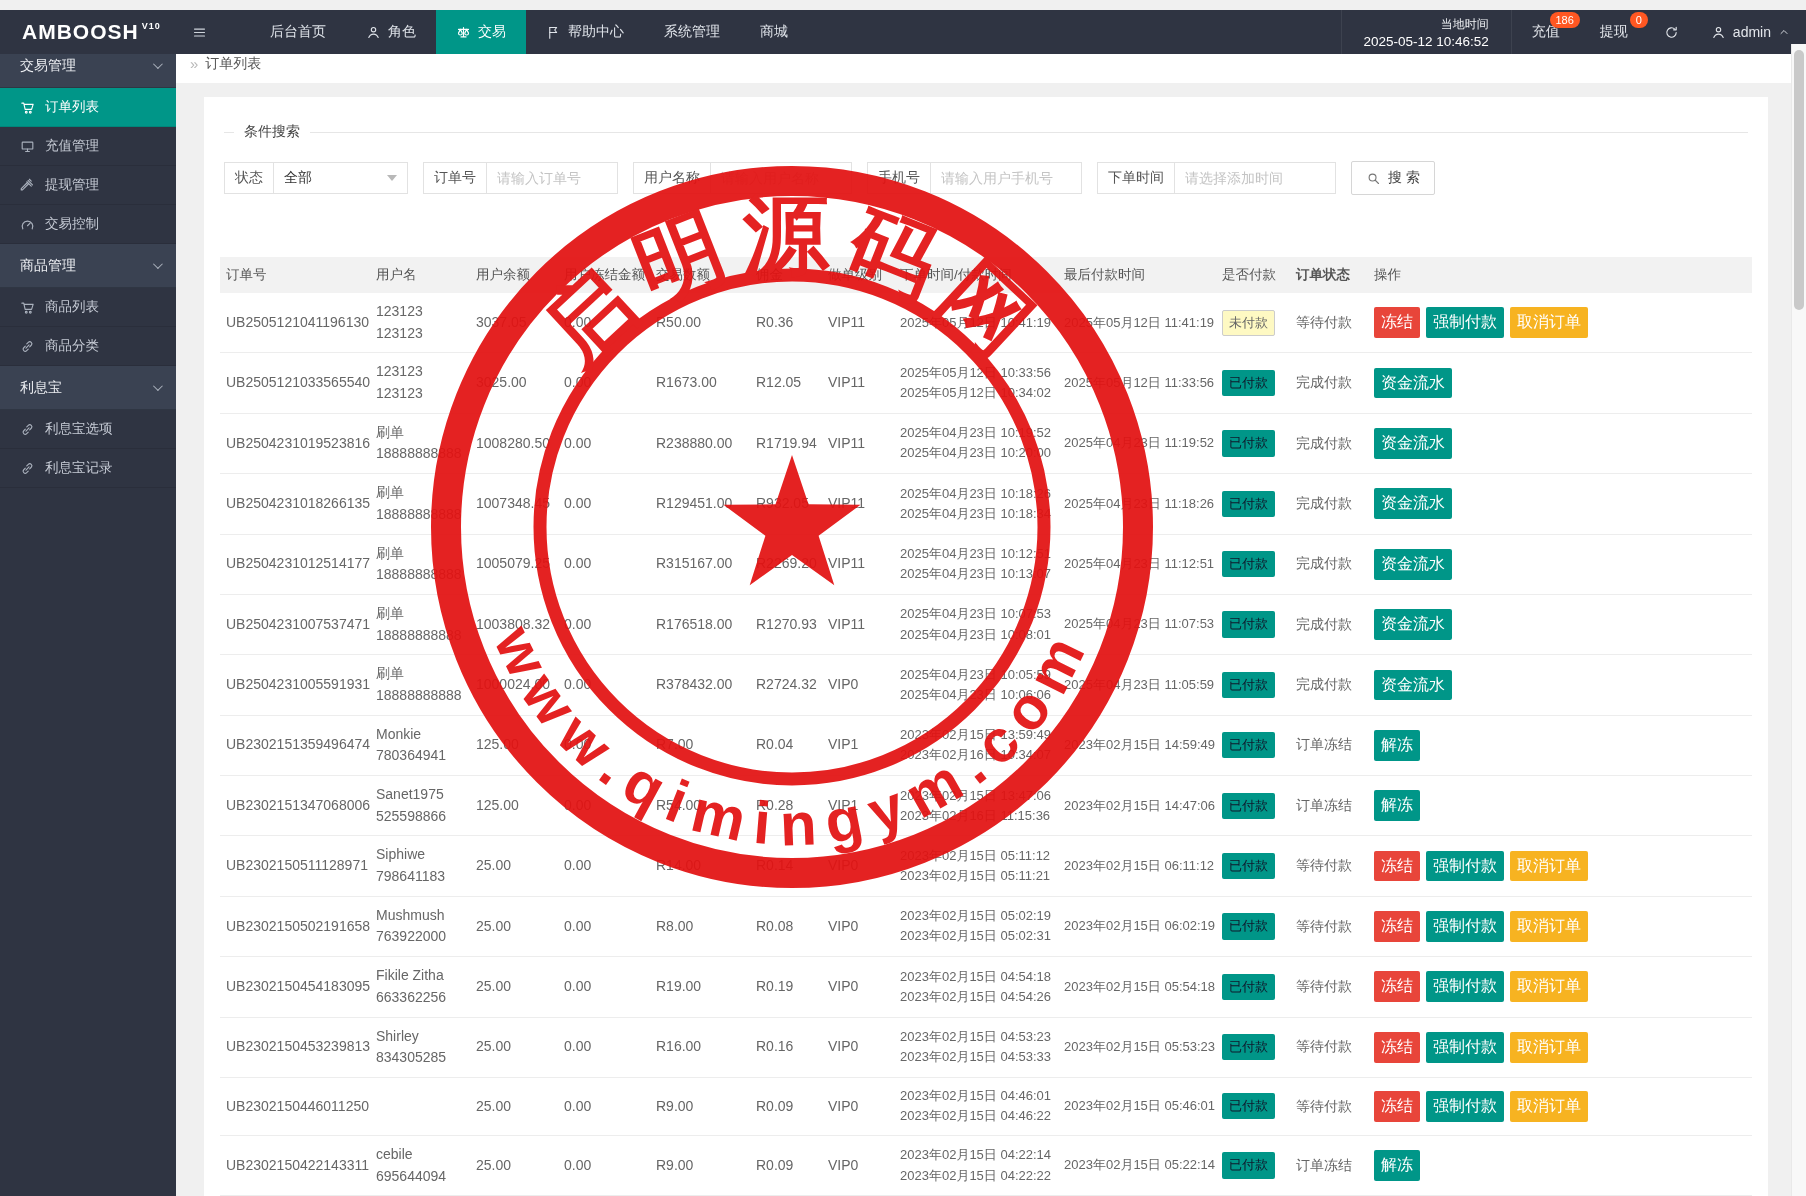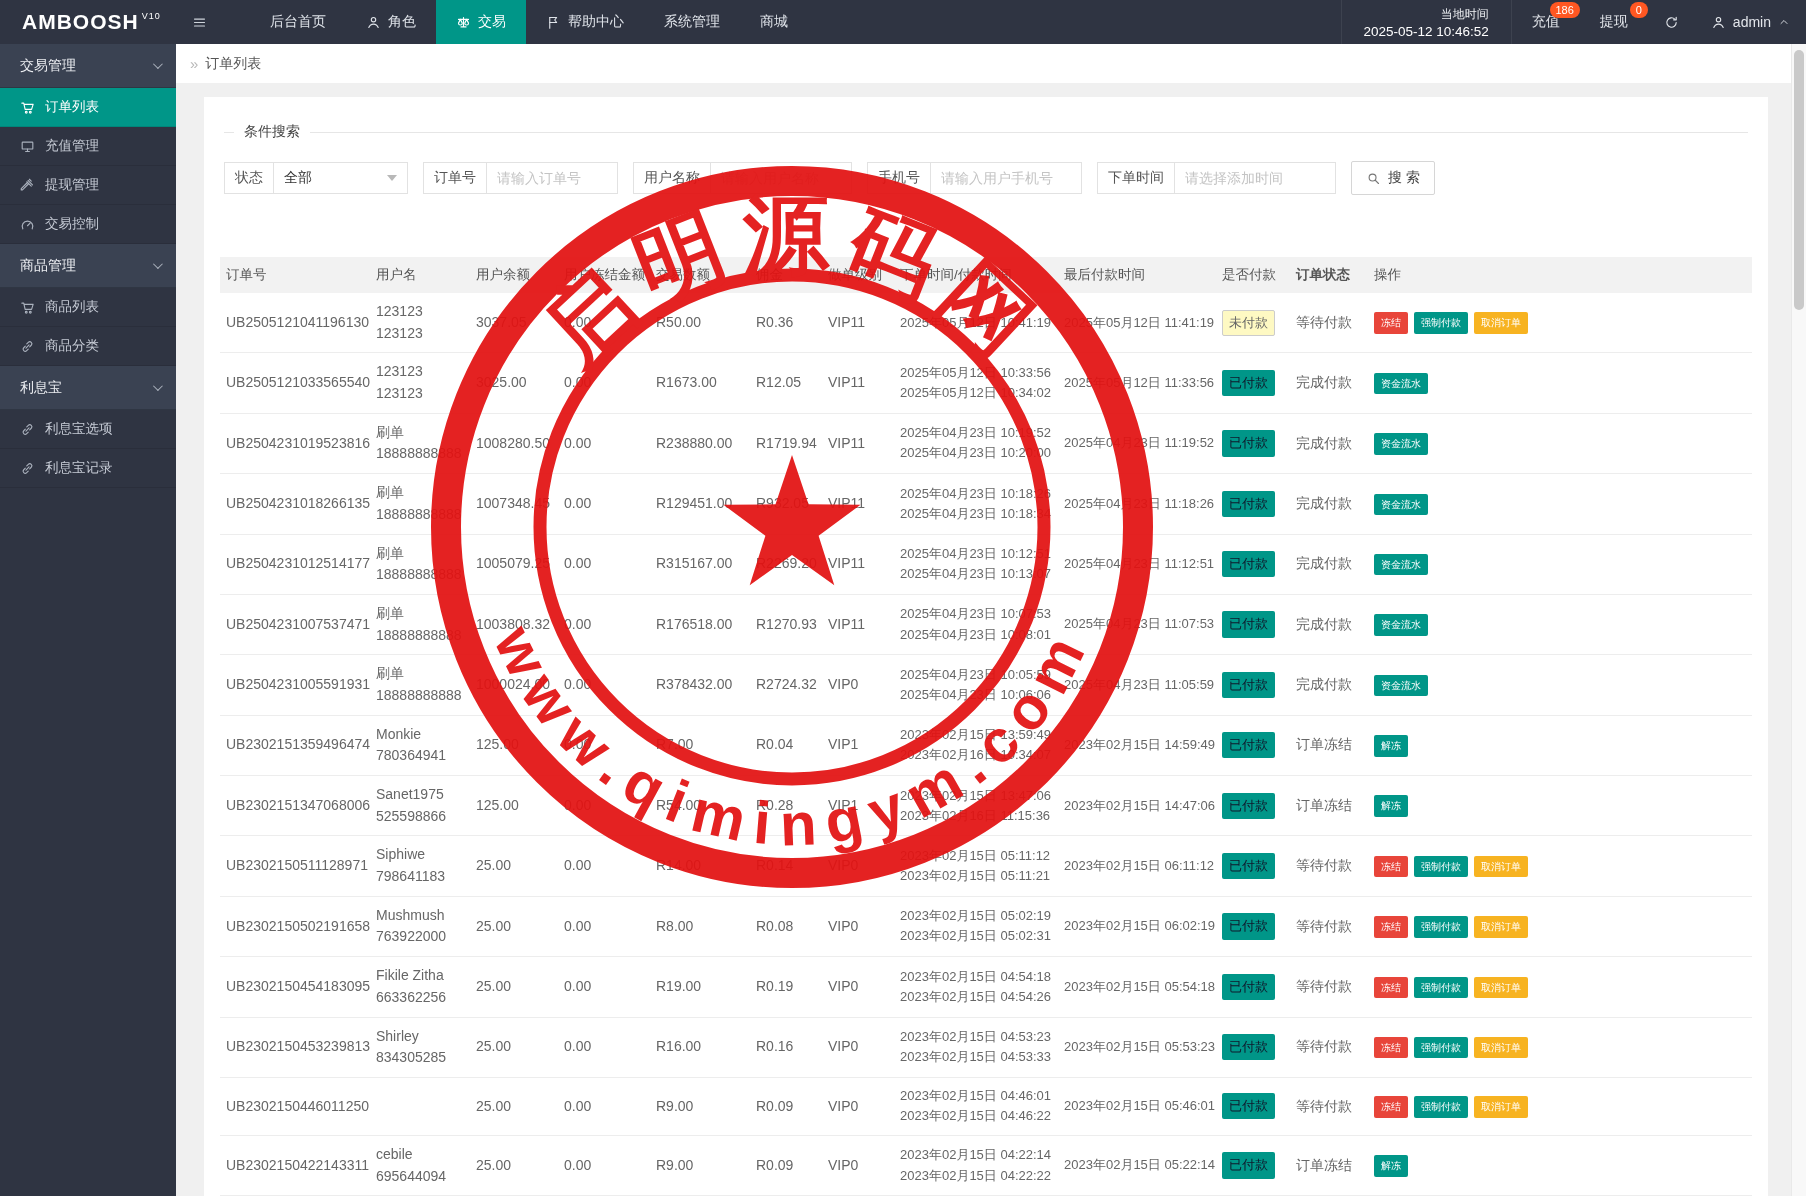--- a/index.html
+++ b/index.html
@@ -1,22 +1,22 @@
 <!DOCTYPE html>
 <html style="--accent: #009688; --danger: #e8453a; --warn: #f7b321; --badge: #ff5722; --stamp: #e31212; --navbar-bg: #2f3442; --sidebar-group-bg: #3a4252;"><head>
 <meta charset="utf-8">
 <style>
 *{box-sizing:border-box;margin:0;padding:0}
 html,body{width:1806px;height:1196px;overflow:hidden}
 body{position:relative;background:#f0f0f0;font-family:"Liberation Sans","DejaVu Sans",sans-serif;color:#333}
 .ico{display:inline-flex;align-items:center;justify-content:center;line-height:0}
 
-header{position:absolute;top:0;left:0;width:100%;height:44px;background:var(--navbar-bg,#2f3442);display:flex;align-items:stretch;color:#e3e6eb;z-index:30}
+header{position:absolute;top:10px;left:0;width:100%;height:44px;background:var(--navbar-bg,#2f3442);display:flex;align-items:stretch;color:#e3e6eb;z-index:30}
 .logo{width:176px;display:flex;align-items:center;padding-left:22px;font-size:21px;font-weight:600;letter-spacing:1px;color:#fff}
-.logo sup{font-size:9px;margin-left:3px;transform:translateY(-6px);font-weight:400}
+.logo sup{font-size:9px;margin-left:3px;transform:translateY(-6px);font-weight:700}
 .burger{width:46px;display:flex;align-items:center;justify-content:center;color:#cfd4dc}
 .navmenu{display:flex;align-items:stretch;margin-left:28px}
 .nav-item{display:flex;align-items:center;gap:7px;padding:0 20px;font-size:14px;color:#dfe3e9;text-decoration:none;cursor:pointer}
 .nav-item.active{background:var(--accent,#009688);color:#fff}
 .spacer{flex:1}
 .time{display:flex;flex-direction:column;justify-content:center;align-items:flex-end;padding:0 22px;border-left:1px solid rgba(255,255,255,.07);border-right:1px solid rgba(255,255,255,.07)}
 .time .t1{font-size:12px;line-height:1.6;color:#eef0f3}
 .time .t2{font-size:13.5px;color:#fff}
 .nav-chip{position:relative;display:flex;align-items:center;padding:0 20px;font-size:14px;cursor:pointer}
 .nav-chip .badge{position:absolute;top:2px;right:0px;background:var(--badge,#ff5722);color:#fff;font-size:11px;line-height:16px;padding:0 6px;border-radius:9px;min-width:16px;text-align:center}
@@ -52,21 +52,21 @@
 
 .table-wrap{margin-top:38px}
 table{width:100%;border-collapse:collapse;table-layout:fixed}
 thead tr{height:36px}
 th{background:#f2f2f2;font-weight:normal;color:#555;font-size:13.5px;text-align:left;padding:9px 6px;white-space:nowrap;overflow:hidden}
 tbody tr{height:58px}
 td{padding:8px 6px;border-bottom:1px solid #ededed;color:#666;font-size:14px;vertical-align:middle;line-height:1.55;white-space:nowrap;overflow:hidden}
 td[data-name="cell-order-pay-time"],td[data-name="cell-last-pay-time"]{font-size:13px}
 .badge-paid{display:inline-block;background:var(--accent,#009688);color:#0f172a;font-size:13px;padding:3px 7px;border-radius:2px}
 .badge-unpaid{display:inline-block;border:1px solid #ccc;color:#666;font-size:13px;padding:2px 6px;border-radius:2px;background:#fef9c3}
-.btn{display:inline-block;color:#fff;font-size:10px;padding:3px 7px;border-radius:2px;margin-right:6px;cursor:pointer;white-space:nowrap}
+.btn{display:inline-block;color:#fff;font-size:16px;padding:3px 7px;border-radius:2px;margin-right:6px;cursor:pointer;white-space:nowrap}
 .btn.primary{background:var(--accent,#009688)}
 .btn.danger{background:var(--danger,#e8453a)}
 .btn.warn{background:var(--warn,#f7b321)}
 
 .stamp{position:absolute;left:342px;top:77px;width:900px;height:900px;color:var(--stamp,#e31212);opacity:.93;pointer-events:none;z-index:60}
 
 .scroll-track{position:absolute;right:0;top:44px;bottom:0;width:15px;background:#f8f8f8;border-left:1px solid #e9e9e9;z-index:40}
 .scroll-thumb{position:absolute;top:6px;left:2px;width:10px;height:260px;background:#c9c9c9;border-radius:5px}
 </style>
 </head>

